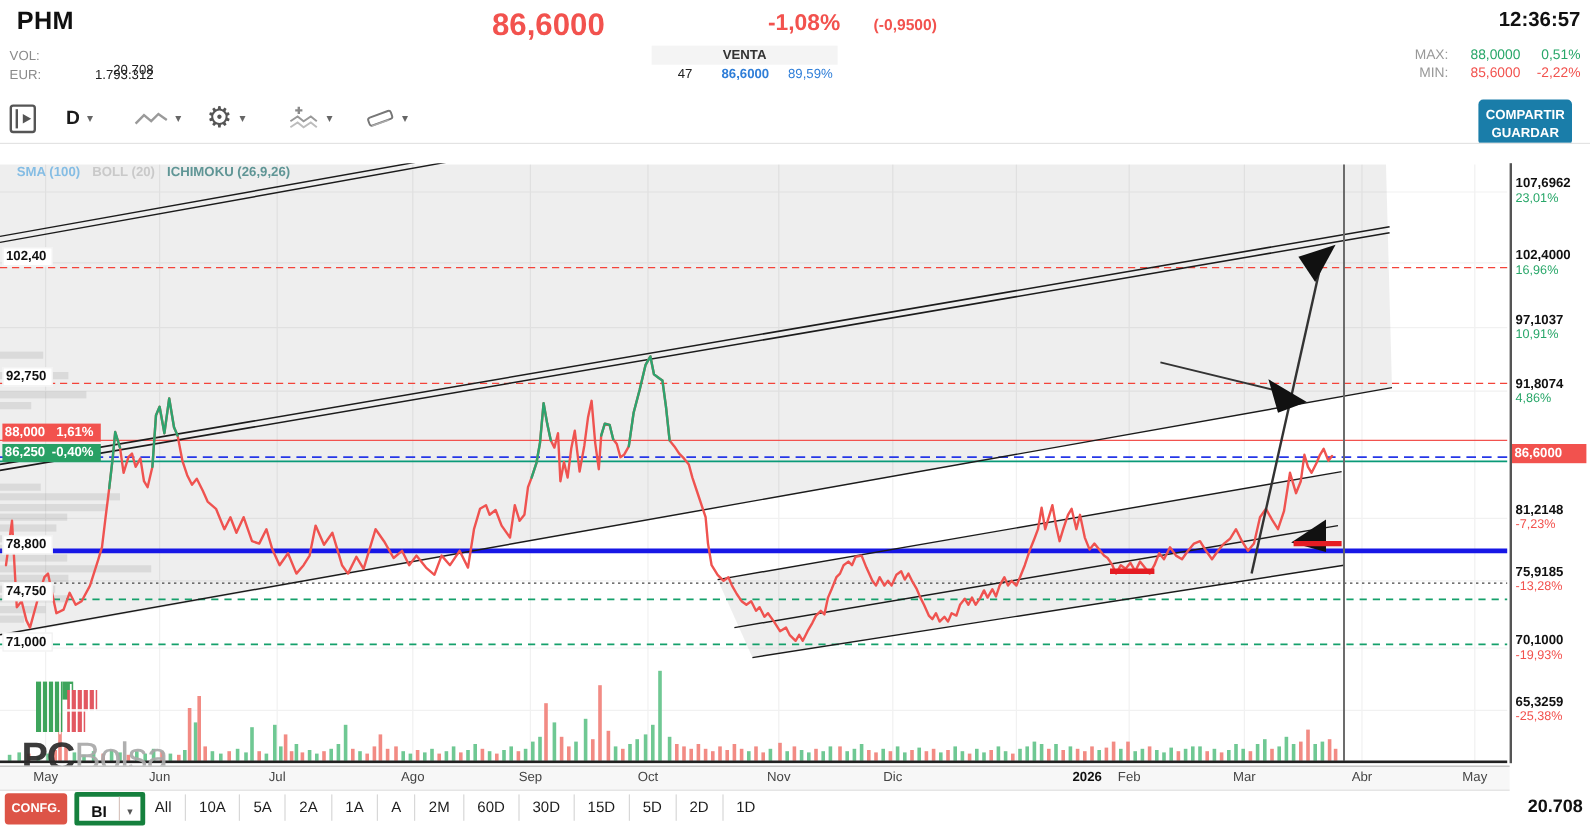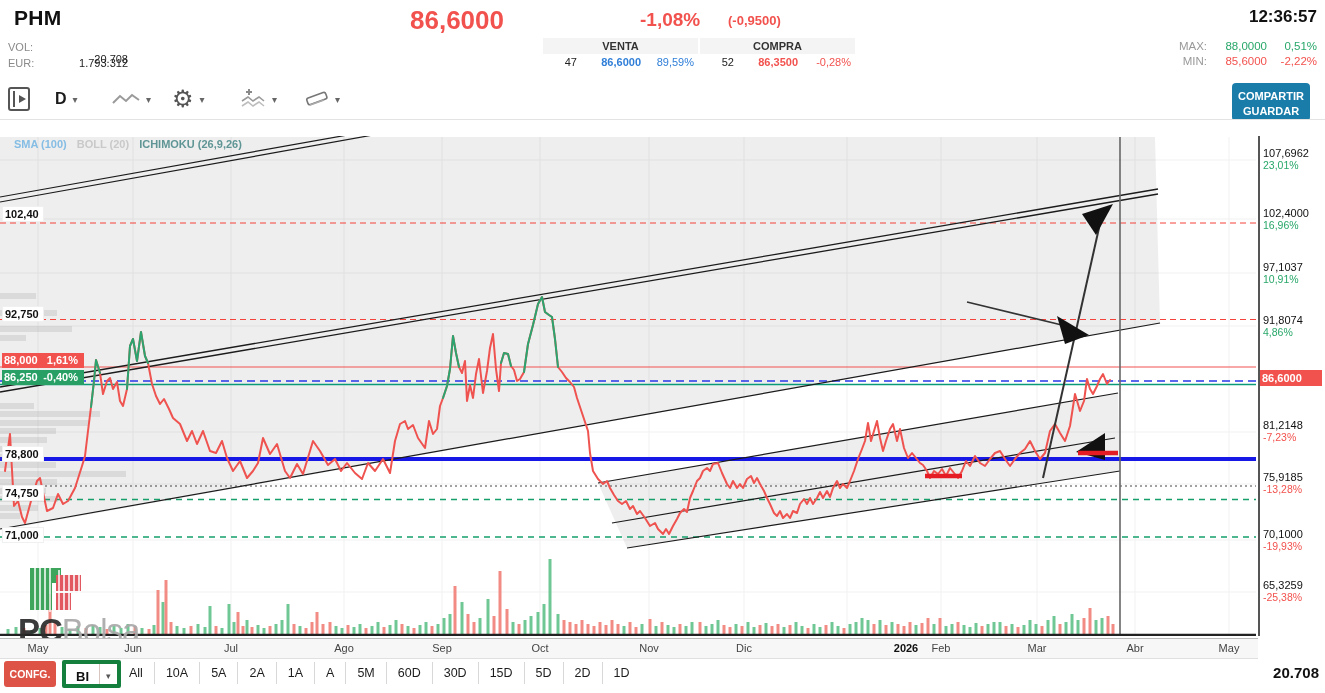--- a/index.html
+++ b/index.html
@@ -44,21 +44,21 @@
   
   #chart-wrap { position:absolute; left:0; top:119px; width:1325px; height:539px; border-top:1px solid #e3e3e3; background:#fff; }
   #chart-title { position:absolute; left:2px; top:2px; font-size:11.5px; font-weight:700; color:#1c1c1c; z-index:6; white-space:nowrap; }
   #legend { position:absolute; left:14px; top:18px; font-size:11px; font-weight:700; z-index:6; }
   #legend span { margin-right:10px; }
   #chart-svg { position:absolute; left:0; top:16px; z-index:1; }
   .left-label { position:absolute; background:#fff; color:#111; font-size:11px; font-weight:700; padding:1px 4px 1px 2px; z-index:5; border:1px solid #f0f0f0;}
   .left-badge { position:absolute; color:#fff; font-size:11px; font-weight:700; padding:1px 6px 2px 2px; z-index:5; width:82px; display:flex; justify-content:space-between; }
   #right-axis { position:absolute; left:1258px; top:16px; width:67px; height:500px; background:#fff; border-left:2px solid #555; z-index:4; }
   .rlabel { position:absolute; left:3px; line-height:12px; font-size:11px; }
-  .rlabel .v { font-weight:400; color:#111; display:block;text-align:right; }
+  .rlabel .v { font-weight:700; color:#111; display:block;text-align:right; }
   .rlabel .p { display:block; font-size:10.5px; }
   #cur-badge { position:absolute; left:0px; width:62px; background:#f2524e; color:#fff; font-size:11px; font-weight:700; padding:2px 2px; z-index:5; }
   #x-axis { position:absolute; left:0; top:518px; width:1258px; height:21px; background:#f7f7f7; border-top:1px solid #b9b9b9; border-bottom:1px solid #e0e0e0; z-index:3; }
   .month { position:absolute; top:3px; transform:translateX(-50%); font-size:11px; color:#444; }
   .month.bold { font-weight:800; color:#111; }
   #watermark { position:absolute; left:18px; top:446px; z-index:2; opacity:.92; }
   #wm-text { position:absolute; left:0px; top:46px; font-size:33px; font-weight:800; color:#2b2b2b; letter-spacing:-1px; }
   #wm-text .lite { color:#a9a9a9; font-weight:400; }
 
   
@@ -92,28 +92,20 @@
       <span class="lab">EUR:</span>
       <span class="val">1.793.312</span>
     </div>
 
     <div class="abs quote-block" style="left:543px;">
       <div class="quote-head">VENTA</div>
       <div class="quote-row">
         <span class="cnt">47</span>
         <span class="qpx blue">86,6000</span>
         <span class="qpct blue">89,59%</span>
-      </div>
-    </div>
-    <div class="abs quote-block" style="left:700px;">
-      <div class="quote-head">COMPRA</div>
-      <div class="quote-row">
-        <span class="cnt">52</span>
-        <span class="qpx redt">86,3500</span>
-        <span class="qpct redt">-0,28%</span>
       </div>
     </div>
 
     <div class="abs maxmin">
       <div class="row">
         <span class="lab">MAX:</span>
         <span class="v greent">88,0000</span>
         <span class="p greent">0,51%</span>
       </div>
       <div class="row">
@@ -517,21 +509,21 @@
       <span class="cur">BI</span>
       <span class="dd">▾</span>
     </div>
     <div id="periods">
         <span class="period">All</span>
         <span class="period">10A</span>
         <span class="period">5A</span>
         <span class="period">2A</span>
         <span class="period">1A</span>
         <span class="period">A</span>
-        <span class="period">5M</span>
+        <span class="period">2M</span>
         <span class="period">60D</span>
         <span class="period">30D</span>
         <span class="period">15D</span>
         <span class="period">5D</span>
         <span class="period">2D</span>
         <span class="period">1D</span>
       </div>
     <div id="bottom-vol">20.708</div>
   </div>
 

